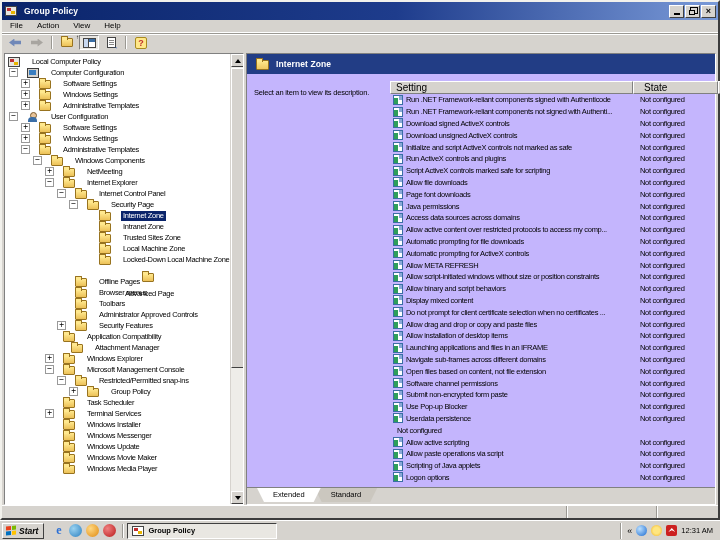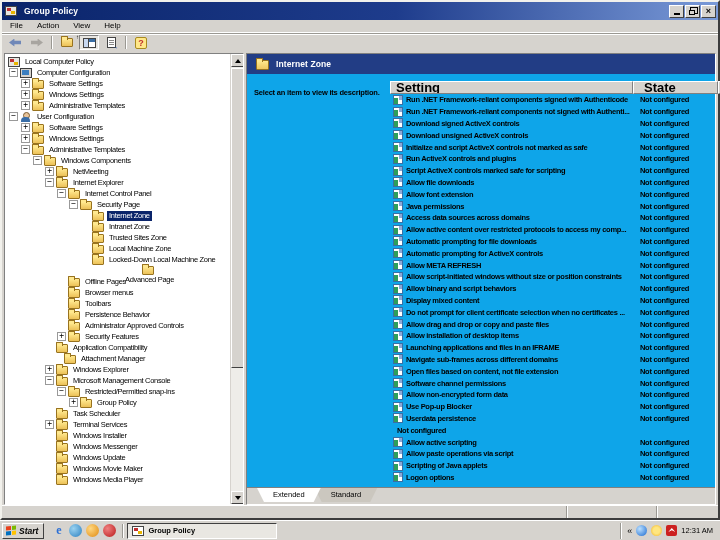--- a/index.html
+++ b/index.html
@@ -47,21 +47,21 @@
     color:#c03030; font-weight:bold; font-size:9px; line-height:10px; text-align:center; }
 
   
   .main { flex:1; display:flex; padding:2px 2px 0 2px; gap:2px; min-height:0; }
 
   
   .tree-panel { width:240px; flex:none; background:#fff; border:1px solid; border-color:#808080 #fff #fff #808080;
     display:flex; overflow:hidden; }
   .tree-items { flex:1; overflow:hidden; padding-top:2px; }
   .tree-row { height:11px; display:flex; align-items:center; white-space:nowrap;
-    font-size:7.5px; letter-spacing:-0.3px; color:#000; }
+    font-size:7.5px; letter-spacing:-0.3px; color:#000;gap:7px; }
   .expander { width:9px; height:9px; flex:none; border:1px solid #999; background:#fff;
     font-size:8px; line-height:6px; text-align:center; color:#000; margin-right:2px; font-family:"DejaVu Sans Mono",monospace; }
   .exp-slot { width:11px; flex:none; }
   .tree-label { padding:0 2px; line-height:10px; }
   .tree-label.selected { background:#0a246a; color:#fff; }
 
   .icon-folder { position:relative; width:12px; height:9px; flex:none; margin-right:3px; margin-top:1px;
     background:linear-gradient(180deg,#ffe88e,#ecc158); border:1px solid #98731f; border-radius:1px; }
   .icon-folder::before { content:""; position:absolute; top:-3px; left:-1px; width:5px; height:3px;
     background:#ffe88e; border:1px solid #98731f; border-bottom:none; border-radius:1px 1px 0 0; }
@@ -84,24 +84,24 @@
   .tri-down { width:0; height:0; border-left:3px solid transparent; border-right:3px solid transparent; border-top:4px solid #000; }
   .sb-thumb { position:absolute; left:0; top:14px; width:13px; height:300px; background:#d6d3ce;
     border:1px solid; border-color:#fff #404040 #404040 #fff; }
 
   
   .right-pane { flex:1; display:flex; flex-direction:column; min-width:0;
     border:1px solid; border-color:#808080 #fff #fff #808080; background:#fff; }
   .banner { height:20px; flex:none; background:#223d85; display:flex; align-items:center; padding-left:9px; }
   .banner .icon-folder { width:13px; height:10px; margin-right:7px; background:linear-gradient(180deg,#ffe88e,#f0c860); }
   .banner-title { color:#fff; font-weight:bold; font-size:8.5px; letter-spacing:0.1px; }
-  .pane-body { flex:1; display:flex; min-height:0; background:#0ea5e9;font-weight:bold; }
+  .pane-body { flex:1; display:flex; min-height:0; background:#c4b5fd; }
   .desc-panel { width:143px; flex:none; padding:14px 6px 0 7px; font-size:7.5px; letter-spacing:-0.2px; color:#000; }
   .list-area { flex:1; min-width:0; display:flex; flex-direction:column; padding-top:7px; }
-  .list-header { display:flex; height:13px; flex:none; font-size:13px; }
+  .list-header { display:flex; height:13px; flex:none; font-size:10px; }
   .col { background:#d6d3ce; border:1px solid; border-color:#fff #808080 #808080 #fff;
     line-height:11px; padding:0 5px; white-space:nowrap; overflow:hidden; }
   .col-setting { width:243px; flex:none; }
   .col-state { width:85px; flex:none; padding-left:10px; }
   .col-extra { flex:1; }
   .list-rows { flex:1; overflow:hidden; }
   .list-row { height:11.8px; display:flex; align-items:center; font-size:7.5px; letter-spacing:-0.3px; white-space:nowrap; }
   .row-setting { width:243px; flex:none; display:flex; align-items:center; overflow:hidden; }
   .policy-icon { width:10px; height:10px; flex:none; margin:0 3px 0 3px; background:#fff; border:1px solid #3a6ea5; position:relative; }
   .policy-icon::before { content:""; position:absolute; left:0; bottom:0; width:4px; height:6px; background:#2e9e5b; }
@@ -320,25 +320,20 @@
               <span class="tree-label">Browser menus</span>
             </div>
             <div class="tree-row" style="padding-left: 52px;">
               <span class="exp-slot"></span>
               <span class="icon-folder"></span>
               <span class="tree-label">Toolbars</span>
             </div>
             <div class="tree-row" style="padding-left: 52px;">
               <span class="exp-slot"></span>
               <span class="icon-folder"></span>
-              <span class="tree-label">Persistence Behavior</span>
-            </div>
-            <div class="tree-row" style="padding-left: 52px;">
-              <span class="exp-slot"></span>
-              <span class="icon-folder"></span>
               <span class="tree-label">Administrator Approved Controls</span>
             </div>
             <div class="tree-row" style="padding-left: 52px;">
               <span class="expander">+</span>
               <span class="icon-folder"></span>
               <span class="tree-label">Security Features</span>
             </div>
             <div class="tree-row" style="padding-left: 40px;">
               <span class="exp-slot"></span>
               <span class="icon-folder"></span>
@@ -484,21 +479,21 @@
                 <div class="list-row">
                   <span class="row-setting">
                     <span class="policy-icon"></span>
                     <span>Allow file downloads</span>
                   </span>
                   <span class="row-state">Not configured</span>
                 </div>
                 <div class="list-row">
                   <span class="row-setting">
                     <span class="policy-icon"></span>
-                    <span>Allow font extension</span>
+                    <span>Page font downloads</span>
                   </span>
                   <span class="row-state">Not configured</span>
                 </div>
                 <div class="list-row">
                   <span class="row-setting">
                     <span class="policy-icon"></span>
                     <span>Java permissions</span>
                   </span>
                   <span class="row-state">Not configured</span>
                 </div>
@@ -603,21 +598,21 @@
                 <div class="list-row">
                   <span class="row-setting">
                     <span class="policy-icon"></span>
                     <span>Software channel permissions</span>
                   </span>
                   <span class="row-state">Not configured</span>
                 </div>
                 <div class="list-row">
                   <span class="row-setting">
                     <span class="policy-icon"></span>
-                    <span>Allow non-encrypted form data</span>
+                    <span>Submit non-encrypted form paste</span>
                   </span>
                   <span class="row-state">Not configured</span>
                 </div>
                 <div class="list-row">
                   <span class="row-setting">
                     <span class="policy-icon"></span>
                     <span>Use Pop-up Blocker</span>
                   </span>
                   <span class="row-state">Not configured</span>
                 </div>

